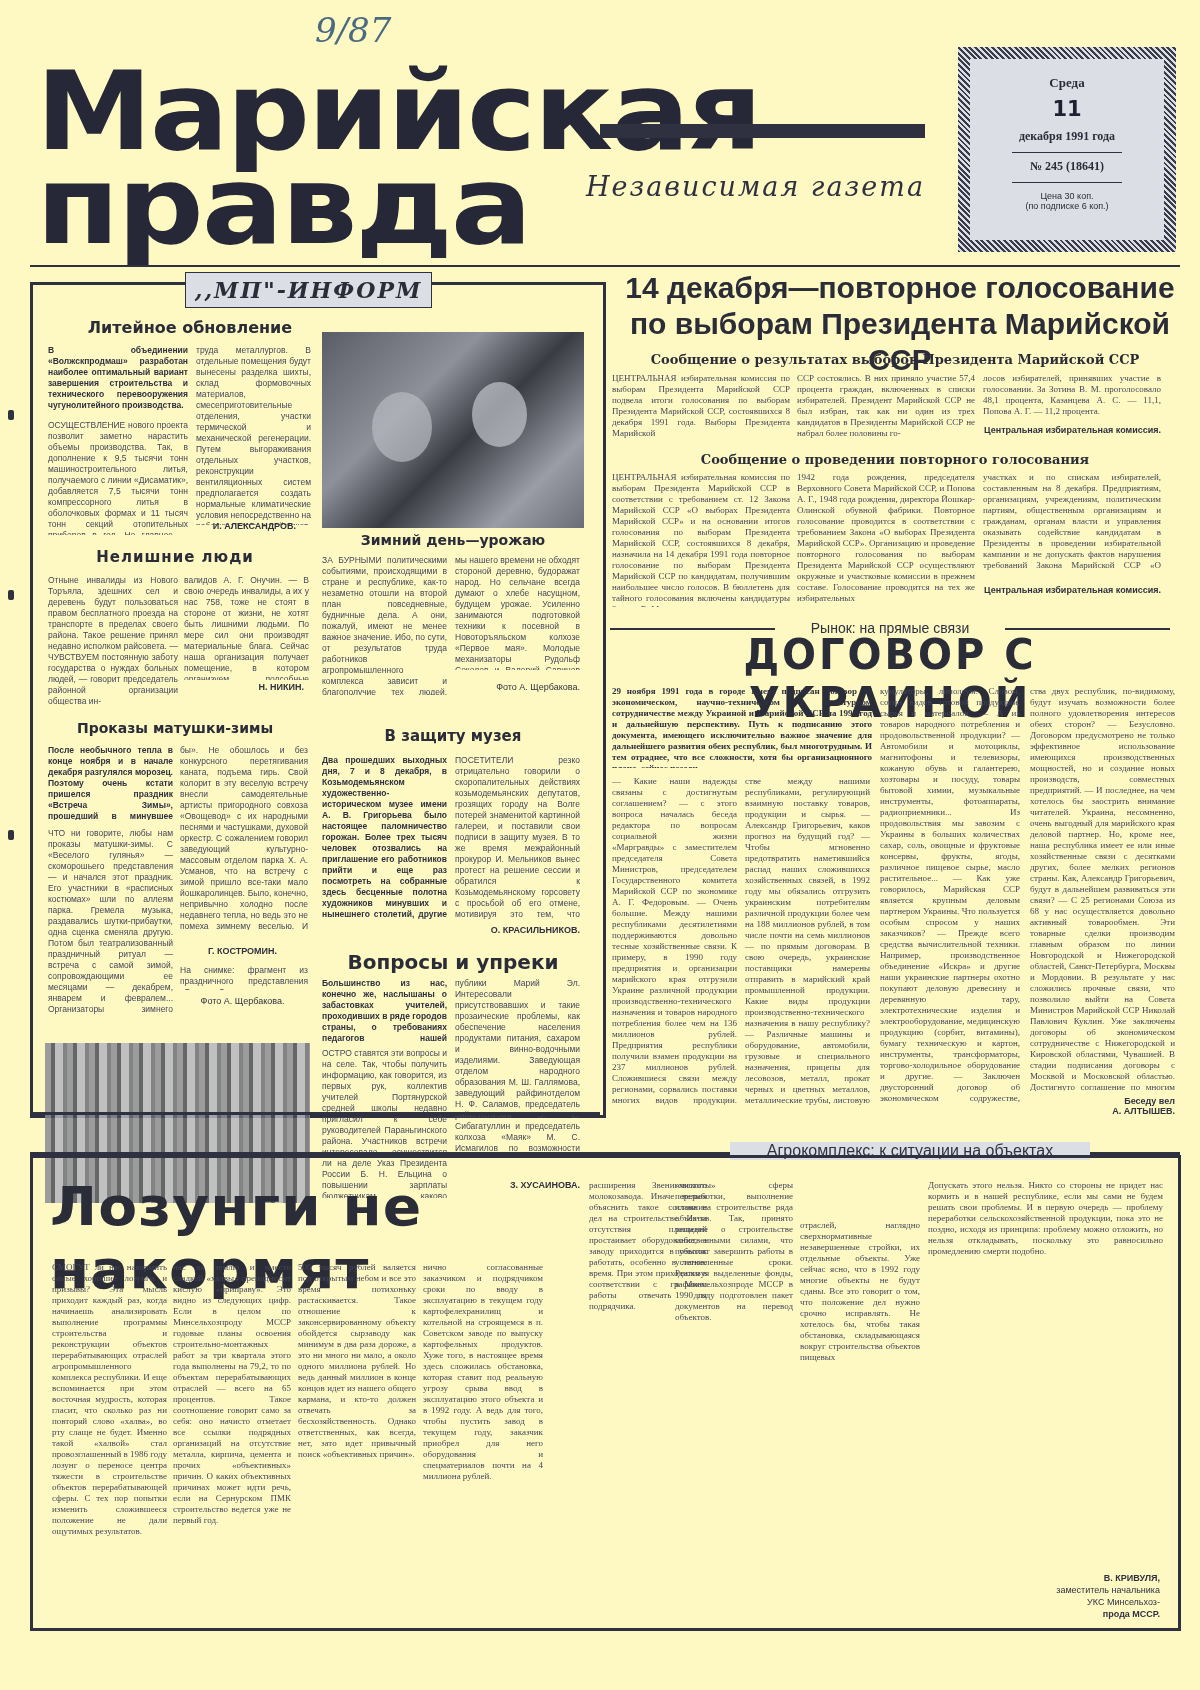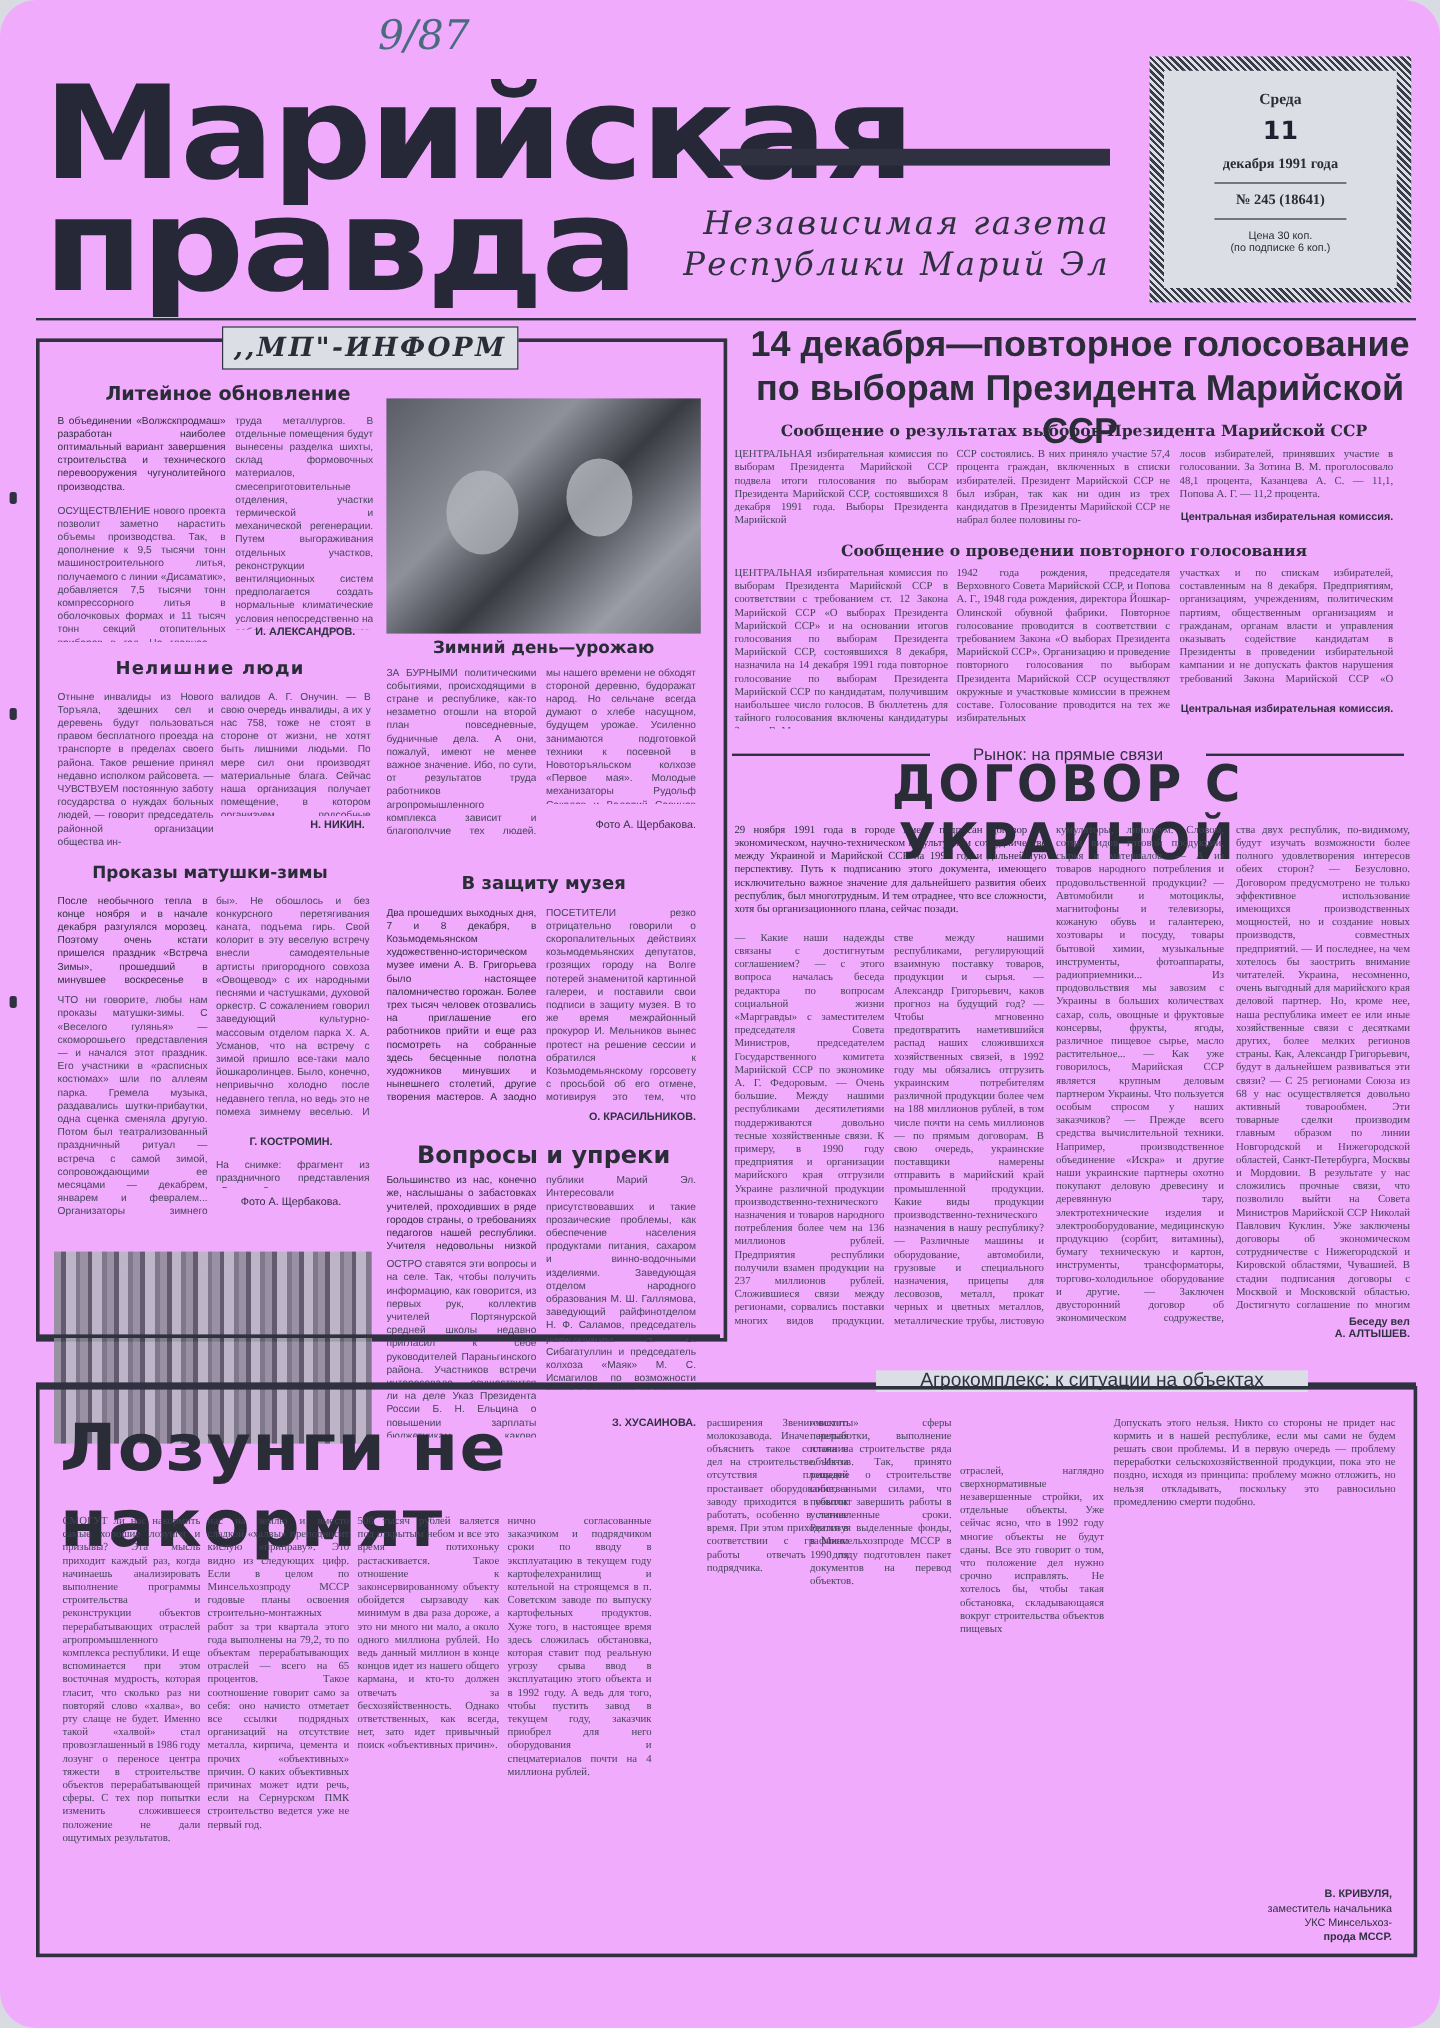--- a/index.html
+++ b/index.html
@@ -1,50 +1,49 @@
 <!DOCTYPE html>
 <html><head>
 <meta charset="utf-8">
 <style>
   html,body{margin:0;padding:0;}
   body{width:1200px;height:1690px;background:#d9dbe3;position:relative;overflow:hidden;font-family:"Liberation Serif",serif;color:#2a2c38;}
-  .page{position:absolute;left:0;top:0;width:1200px;height:1690px;background:#f0abfc;border-radius:30px;}
+  .page{position:absolute;left:0;top:0;width:1200px;height:1690px;background:#fef9c3;}
   .abs{position:absolute;}
   .mast-title{font-family:"DejaVu Sans",sans-serif;font-weight:bold;color:#262838;letter-spacing:-2px;line-height:1;}
   .handnote{font-family:"DejaVu Serif",serif;font-style:italic;color:#4a6a80;font-size:34px;}
   .since{font-family:"Liberation Sans",sans-serif;font-size:15px;color:#2f3140;text-align:right;line-height:1.25;}
   .tagline{font-family:"DejaVu Serif",serif;font-style:italic;font-size:27px;color:#2f3140;text-align:right;line-height:1.25;letter-spacing:2px;}
   .hatch{background:repeating-linear-gradient(45deg,#3a3c4a 0 2px,#dcdee6 2px 4px);text-decoration:underline;}
   .datebox-inner{background:#dcdee6;text-align:center;font-family:"Liberation Serif",serif;color:#2a2c38;}
   .rule{height:2px;background:#2f3140;}
   .frame{border:3px solid #2f3140;}
   .hd{font-family:"DejaVu Sans",sans-serif;font-weight:bold;color:#2a2c38;text-align:center;}
   .hd-cond{font-family:"Liberation Sans",sans-serif;font-weight:bold;color:#2a2c38;text-align:center;transform-origin:center;}
   .col{font-family:"Liberation Serif",serif;font-size:9px;line-height:11px;color:#44465a;text-align:justify;overflow:hidden;}
   .col.sans{font-family:"Liberation Sans",sans-serif;font-size:8.5px;}
   .sig{font-family:"Liberation Sans",sans-serif;font-weight:bold;font-size:9px;color:#2f3140;text-align:right;}
   .photo{background:linear-gradient(135deg,#5a5c66 0%,#8e909a 35%,#3a3c44 55%,#9a9ca6 80%,#6a6c76 100%);}
   .photo2{background:repeating-linear-gradient(90deg,#8a8c94 0 6px,#4a4c56 6px 10px,#b4b6be 10px 18px,#6c6e78 18px 22px);opacity:.85;}
-  .bold-intro{font-weight:normal;color:#2f3140;}
+  .bold-intro{font-weight:bold;color:#2f3140;}
 </style>
 </head>
 <body>
 
 <div class="page">
 
   <div class="abs handnote" style="left:315px;top:10px;">9/87</div>
 
   <div class="abs mast-title" style="left:36px;top:58px;font-size:108px;transform:scaleX(1.08);transform-origin:left;">Марийская</div>
   <div class="abs mast-title" style="left:36px;top:152px;font-size:108px;transform:scaleX(1.12);transform-origin:left;">правда</div>
 
   <div class="abs" style="left:600px;top:124px;width:325px;height:14px;background:#2f3140;"></div>
 
   <div class="abs tagline" style="left:540px;top:170px;width:385px;">
     <div>Независимая газета</div>
-    <div>Республики Марий Эл</div>
   </div>
 
   <div class="abs hatch" style="left:958px;top:47px;width:218px;height:205px;">
     <div class="abs datebox-inner" style="left:12px;top:12px;width:194px;height:181px;">
       <div style="font-weight:bold;font-size:13px;margin-top:16px;">Среда</div>
       <div style="font-family:'DejaVu Sans',sans-serif;font-weight:bold;font-size:21px;margin-top:6px;color:#1f2130;">11</div>
       <div style="font-weight:bold;font-size:12px;margin-top:8px;">декабря 1991 года</div>
       <div style="width:110px;height:1px;background:#2f3140;margin:8px auto 6px;"></div>
       <div style="font-weight:bold;font-size:12px;">№ 245 (18641)</div>
       <div style="width:110px;height:1px;background:#2f3140;margin:8px auto 8px;"></div>

